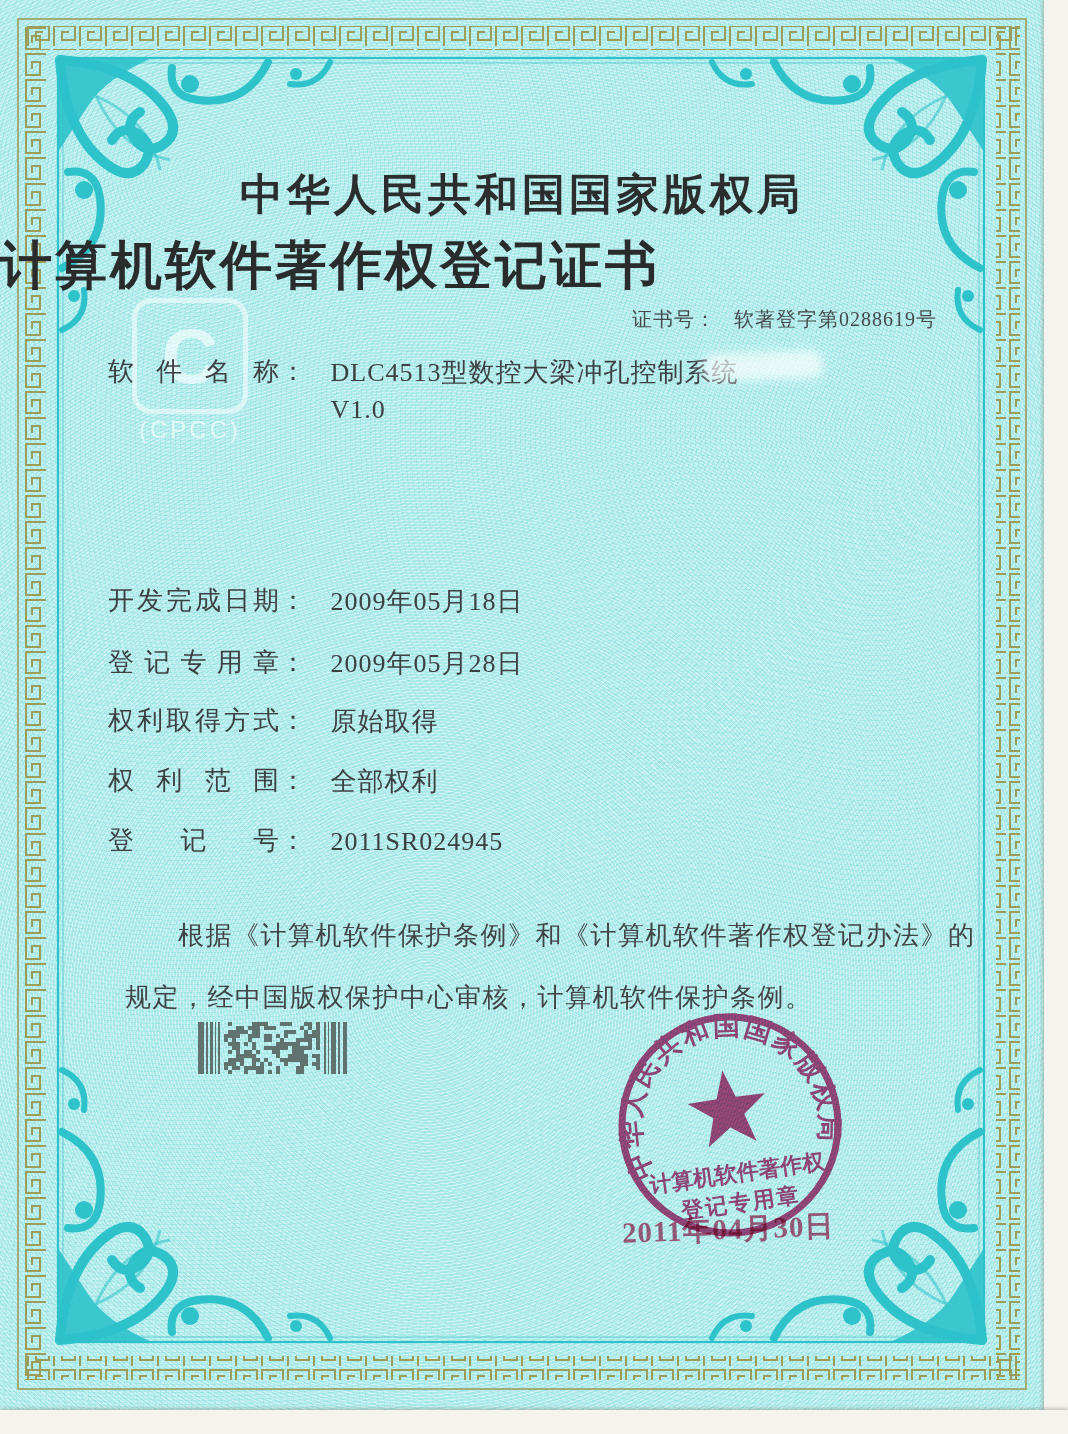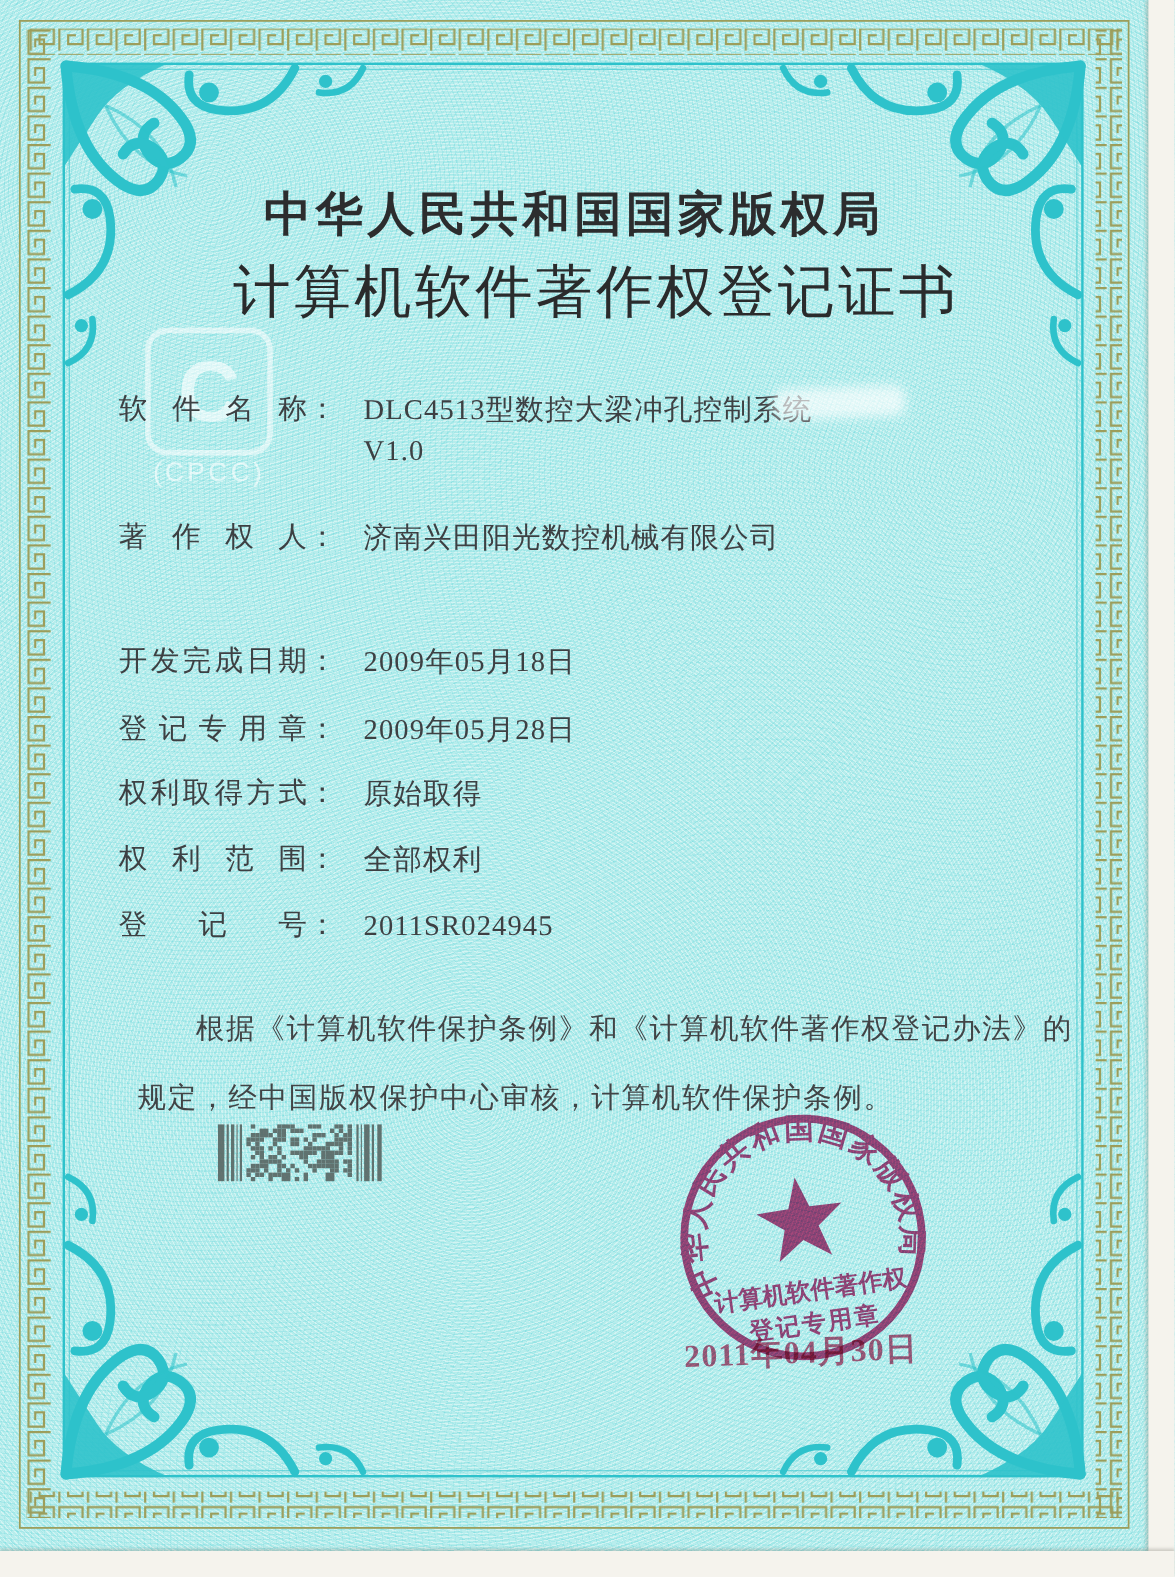--- a/index.html
+++ b/index.html
@@ -28,22 +28,22 @@
   .watermark{position:absolute;left:132px;top:298px;z-index:1;opacity:.62;filter:blur(.6px);color:rgba(255,255,255,.95);}
   .wm-box{width:116px;height:116px;border:5px solid rgba(255,255,255,.85);border-radius:20px;
           display:flex;align-items:center;justify-content:center;}
   .wm-c{font-size:78px;font-weight:bold;font-family:"Liberation Sans",sans-serif;line-height:1;}
   .wm-caption{margin-top:2px;text-align:center;font-family:"Liberation Sans",sans-serif;
               font-size:24px;font-weight:normal;letter-spacing:3px;}
 
   
   .title1{position:absolute;left:0;top:166px;width:1044px;text-align:center;z-index:2;
           font-size:43px;font-weight:bold;letter-spacing:4px;color:#2c2d2e;}
-  .title2{position:absolute;left:0;top:231px;width:872px;text-align:right;z-index:2;
-          font-size:52px;font-weight:normal;letter-spacing:3px;color:#2a2b2c;}
+  .title2{position:absolute;left:0;top:231px;width:872px;text-align:left;z-index:2;
+          font-size:52px;font-weight:bold;letter-spacing:3px;color:#2a2b2c;}
   .certno{position:absolute;left:632px;top:306px;z-index:2;font-size:20px;color:#46494b;letter-spacing:1px;}
   .certno .gap{display:inline-block;width:18px;}
 
   
   .row{position:absolute;left:108px;z-index:2;font-size:26px;color:#3d4043;letter-spacing:1px;}
   .flabel{display:inline-block;width:172px;text-align:justify;text-align-last:justify;vertical-align:top;}
   .colon{vertical-align:top;}
   .fvalue{display:inline-block;margin-left:16px;vertical-align:top;line-height:37px;}
   .r0{top:354px}.r1{top:470px}.r2{top:583px}.r3{top:645px}.r4{top:703px}.r5{top:763px}.r6{top:823px}
 
@@ -117,28 +117,27 @@
 
   <div class="watermark">
     <div class="wm-box">
       <span class="wm-c">C</span>
     </div>
     <div class="wm-caption">(CPCC)</div>
   </div>
 
   <div class="title1">中华人民共和国国家版权局</div>
   <div class="title2">计算机软件著作权登记证书</div>
+  <div class="certno">
+    <span>证书号：</span><span class="gap"></span><span>软著登字第0288619号</span>
+  </div>
 
   <div class="row r0">
     <span class="flabel">软件名称</span><span class="colon">：</span>
     <span class="fvalue"><span>DLC4513型数控大梁冲孔控制系统</span><br><span>V1.0</span></span>
-  </div>
-  <div class="row r1">
-    <span class="flabel">著作权人</span><span class="colon">：</span>
-    <span class="fvalue">济南兴田阳光数控机械有限公司</span>
   </div>
   <div class="row r2">
     <span class="flabel">开发完成日期</span><span class="colon">：</span>
     <span class="fvalue">2009年05月18日</span>
   </div>
   <div class="row r3">
     <span class="flabel">登记专用章</span><span class="colon">：</span>
     <span class="fvalue">2009年05月28日</span>
   </div>
   <div class="row r4">

